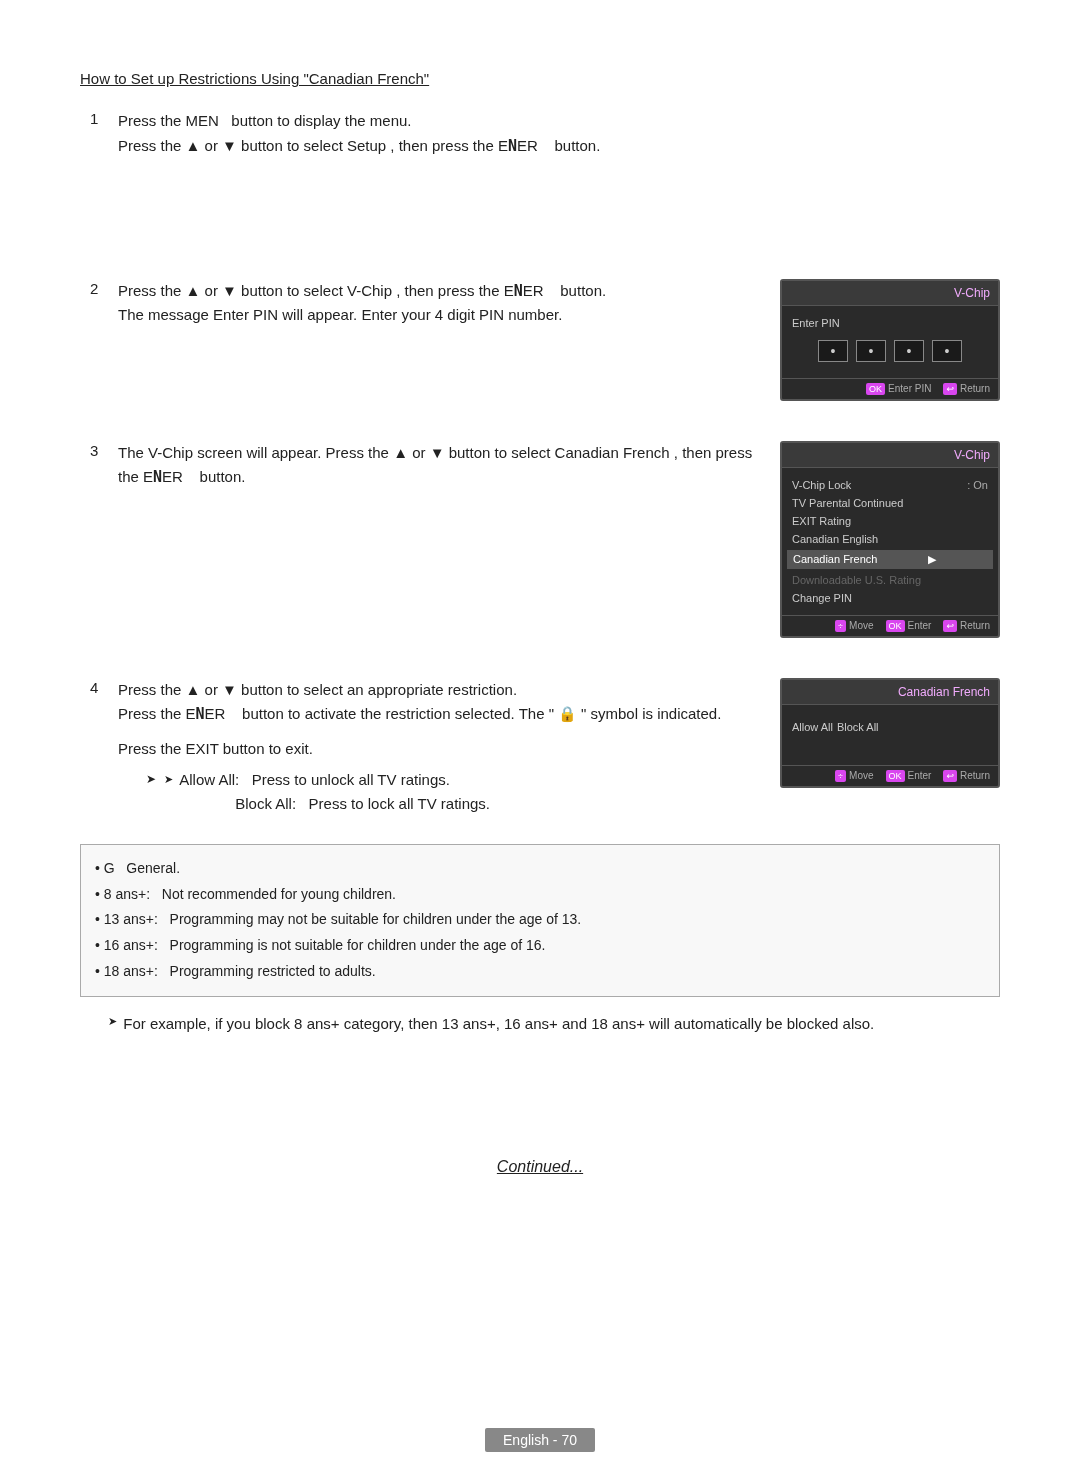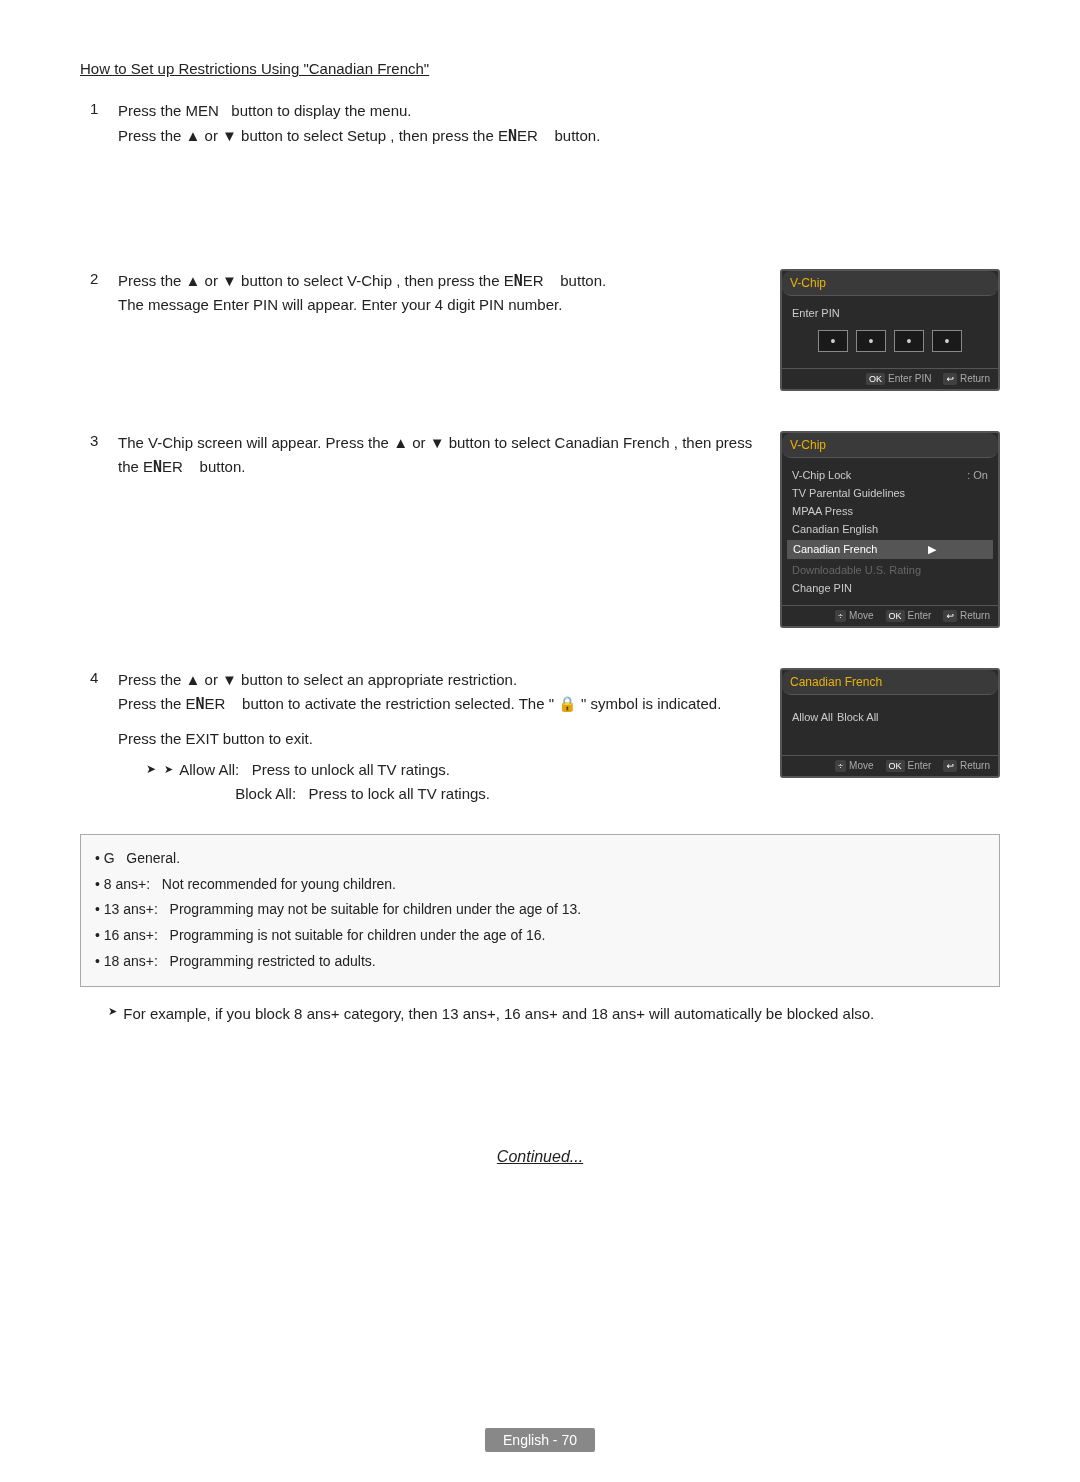--- a/index.html
+++ b/index.html
@@ -17,42 +17,42 @@
       width: 1080px;
       min-height: 1482px;
       padding: 60px 80px 60px 80px;
       position: relative;
     }
 
     .section-title {
       font-size: 15px;
       text-decoration: underline;
       margin-bottom: 22px;
+      margin-top: 10px;
     }
 
     
     .tv-screen {
       width: 220px;
       background: #2a2a2a;
       border: 2px solid #555;
       border-radius: 3px;
       color: #ddd;
       font-size: 11px;
       margin-bottom: 10px;
       overflow: hidden;
     }
 
     .tv-screen-title {
-      text-align: left;
+      text-align: right;
       background: #3a3a3a;
       padding: 5px 8px;
       font-size: 12px;
-      color: #eab308;
+      color: #f0abfc;
       border-bottom: 1px solid #555;
-      border-radius: 9px;
     }
 
     .tv-screen-body {
       padding: 8px 10px;
     }
 
     .tv-row {
       padding: 3px 0;
       color: #ccc;
       font-size: 11px;
@@ -88,21 +88,21 @@
       color: #aaa;
     }
 
     .tv-footer-item {
       display: flex;
       align-items: center;
       gap: 3px;
     }
 
     .tv-footer-icon {
-      background: #404040;
+      background: #d946ef;
       color: #fff;
       padding: 1px 3px;
       font-size: 9px;
       border-radius: 2px;
     }
 
     
     .pin-row {
       display: flex;
       gap: 8px;
@@ -291,22 +291,22 @@
       </div>
     </div>
     <div style="margin-left:20px; flex-shrink:0;">
       <div class="tv-screen">
         <div class="tv-screen-title">V-Chip</div>
         <div class="tv-screen-body">
           <div class="tv-row clearfix">
             <span class="tv-row-label">V-Chip Lock</span>
             <span class="tv-row-value">: On</span>
           </div>
-          <div class="tv-row">TV Parental Guidelines</div>
-          <div class="tv-row">MPAA Press</div>
+          <div class="tv-row">TV Parental Continued</div>
+          <div class="tv-row">EXIT Rating</div>
           <div class="tv-row">Canadian English</div>
           <div class="tv-row selected clearfix" style="display:flex; justify-content:space-between; padding: 3px 6px; margin: 2px -5px;">
             <span>Canadian French</span>
             <span>▶</span>
           </div>
           <div class="tv-row dimmed" style="color:#666;">Downloadable U.S. Rating</div>
           <div class="tv-row">Change PIN</div>
         </div>
         <div class="tv-footer">
           <div class="tv-footer-item">

